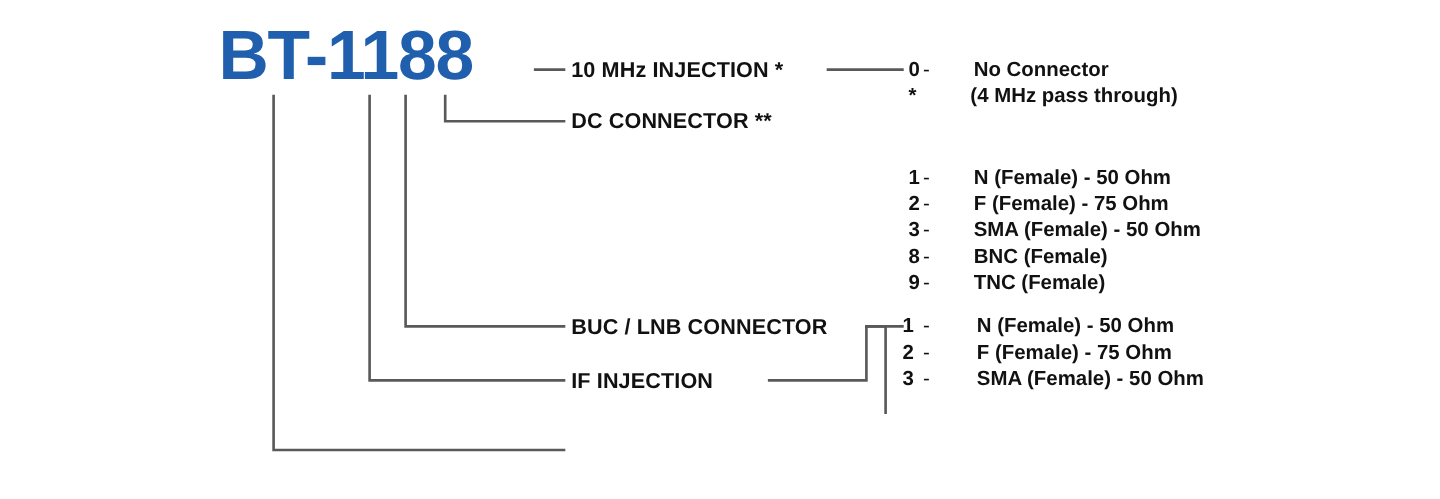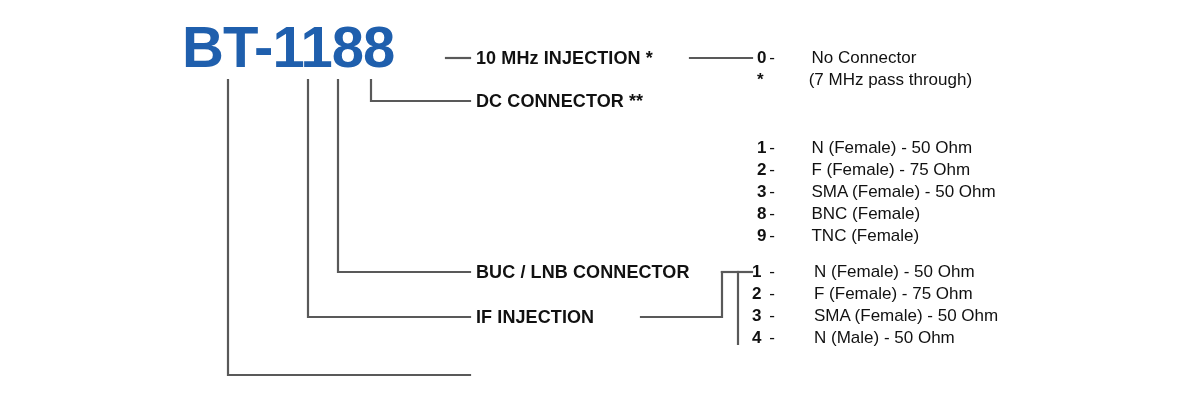--- a/index.html
+++ b/index.html
@@ -46,21 +46,21 @@
   }
   .opt{
     font-size:17px;
     color:#111111;
     line-height:22px;
     white-space:nowrap;
     font-family:"Liberation Sans", sans-serif;
   }
   .opt .code{font-weight:bold;}
   .opt .sep{font-weight:normal;}
-  .opt .desc{font-weight:normal;padding-left:34px;}
+  .opt .desc{font-weight:bold;padding-left:34px;}
 
   
   .optlist.wide .code{display:inline-block;min-width:12px;}
   .optlist.wide .sep{display:inline-block;width:16px;text-align:center;}
   .optlist.narrow .sep{display:inline-block;width:11px;text-align:center;}
 </style>
 </head>
 <body>
 
 <div id="stage">
@@ -95,31 +95,30 @@
 
   <div class="cat" style="left:476px; top:92px;">DC CONNECTOR **</div>
 
   <div class="cat" style="left:476px; top:263px;">BUC / LNB CONNECTOR</div>
 
   <div class="cat" style="left:476px; top:308px;">IF INJECTION</div>
 
 
   <div class="optlist narrow" id="injection-list" style="left:757px; top:47px;">
       <div class="opt"><span class="code">0</span><span class="sep"> - </span><span class="desc">No Connector</span></div>
-      <div class="opt"><span class="code">*</span><span class="sep"> </span><span class="desc">(7 MHz pass through)</span></div>
+      <div class="opt"><span class="code">*</span><span class="sep"> </span><span class="desc">(4 MHz pass through)</span></div>
     </div>
 
   <div class="optlist narrow" id="buclnb-list" style="left:757px; top:137px;">
       <div class="opt"><span class="code">1</span><span class="sep"> - </span><span class="desc">N (Female) - 50 Ohm</span></div>
       <div class="opt"><span class="code">2</span><span class="sep"> - </span><span class="desc">F (Female) - 75 Ohm</span></div>
       <div class="opt"><span class="code">3</span><span class="sep"> - </span><span class="desc">SMA (Female) - 50 Ohm</span></div>
       <div class="opt"><span class="code">8</span><span class="sep"> - </span><span class="desc">BNC (Female)</span></div>
       <div class="opt"><span class="code">9</span><span class="sep"> - </span><span class="desc">TNC (Female)</span></div>
     </div>
 
   <div class="optlist wide" id="if-list" style="left:752px; top:261px;">
       <div class="opt"><span class="code">1</span><span class="sep"> - </span><span class="desc">N (Female) - 50 Ohm</span></div>
       <div class="opt"><span class="code">2</span><span class="sep"> - </span><span class="desc">F (Female) - 75 Ohm</span></div>
       <div class="opt"><span class="code">3</span><span class="sep"> - </span><span class="desc">SMA (Female) - 50 Ohm</span></div>
-      <div class="opt"><span class="code">4</span><span class="sep"> - </span><span class="desc">N (Male) - 50 Ohm</span></div>
     </div>
 
 </div>
 
 </body></html>

